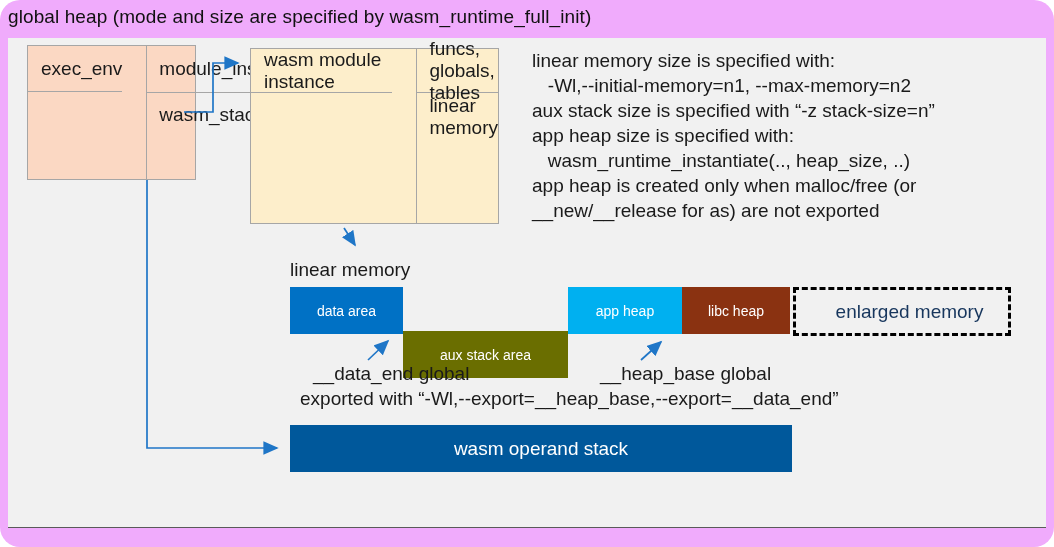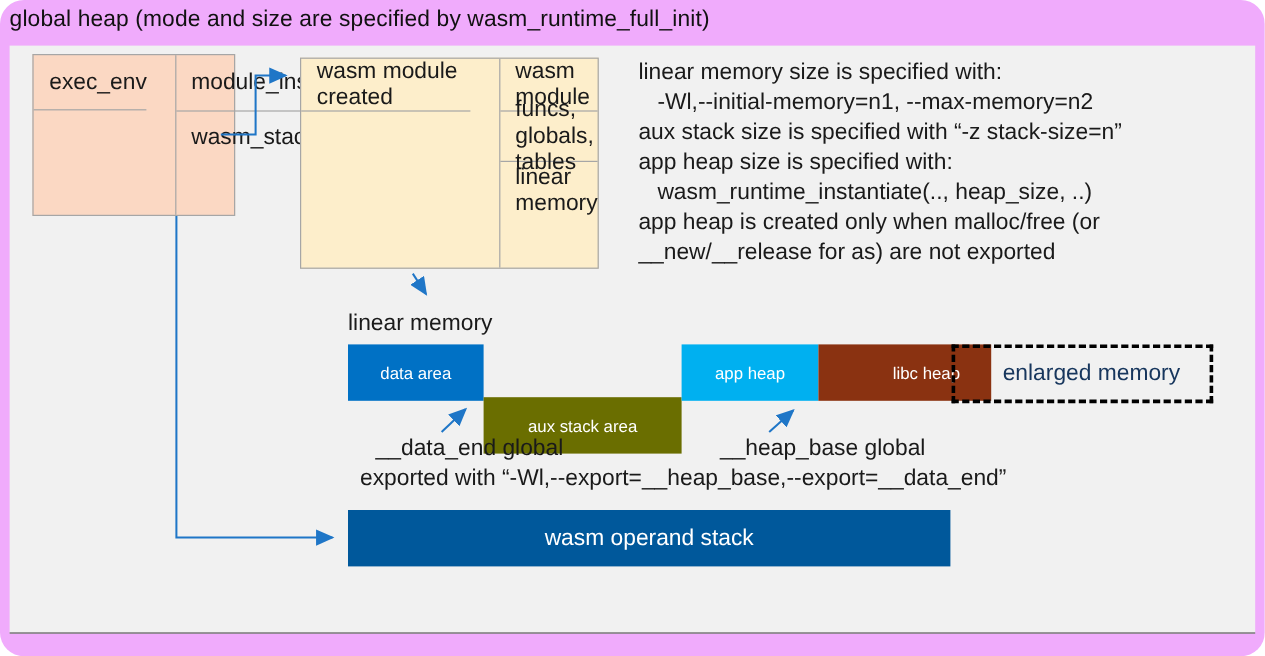--- a/index.html
+++ b/index.html
@@ -38,21 +38,21 @@
   .notes-right{position:absolute;left:524px;top:10px;font-size:19px;line-height:25px;}
   .note-line{white-space:pre;}
   
   .lm-label{position:absolute;left:282px;top:221px;font-size:19px;}
   .membar{position:absolute;left:282px;top:249px;height:47px;display:flex;}
   .seg{height:47px;display:flex;align-items:center;justify-content:center;
        color:#ffffff;font-size:14px;}
   .seg-data{width:113px;background:#0071c5;}
   .seg-aux{width:165px;background:#6a6e00;margin-top:44px;}
   .seg-app{width:114px;background:#00b0f0;}
-  .seg-libc{width:108px;background:#8a3211;padding-left:36px;}
+  .seg-libc{width:108px;background:#8a3211;}
   .enlarged{
     position:absolute;left:785px;top:249px;width:197px;height:43px;
     border:3px dashed #000;box-sizing:content-box;background:transparent;
     display:flex;align-items:center;justify-content:center;
     color:#17365d;font-size:19px;padding-left:15px;
   }
   
   .ann-data-end{position:absolute;left:305px;top:325px;font-size:19px;}
   .ann-heap-base{position:absolute;left:592px;top:325px;font-size:19px;}
   .ann-exported{position:absolute;left:292px;top:350px;font-size:19px;}
@@ -80,25 +80,24 @@
       <div class="body">
         <div class="gutter"></div>
         <div class="rows">
           <div class="row">module_inst</div>
           <div class="row">wasm_stack</div>
         </div>
       </div>
     </div>
 
     <div class="sbox cream mod-inst">
-      <div class="hdr">wasm module created</div>
+      <div class="hdr">wasm module instance</div>
       <div class="body">
         <div class="gutter"></div>
         <div class="rows">
-          <div class="row">wasm module</div>
           <div class="row">funcs, globals, tables</div>
           <div class="row">linear memory</div>
         </div>
       </div>
     </div>
 
     <div class="notes-right">
       <div class="note-line">linear memory size is specified with:</div>
       <div class="note-line">   -Wl,--initial-memory=n1, --max-memory=n2</div>
       <div class="note-line">aux stack size is specified with “-z stack-size=n”</div>

